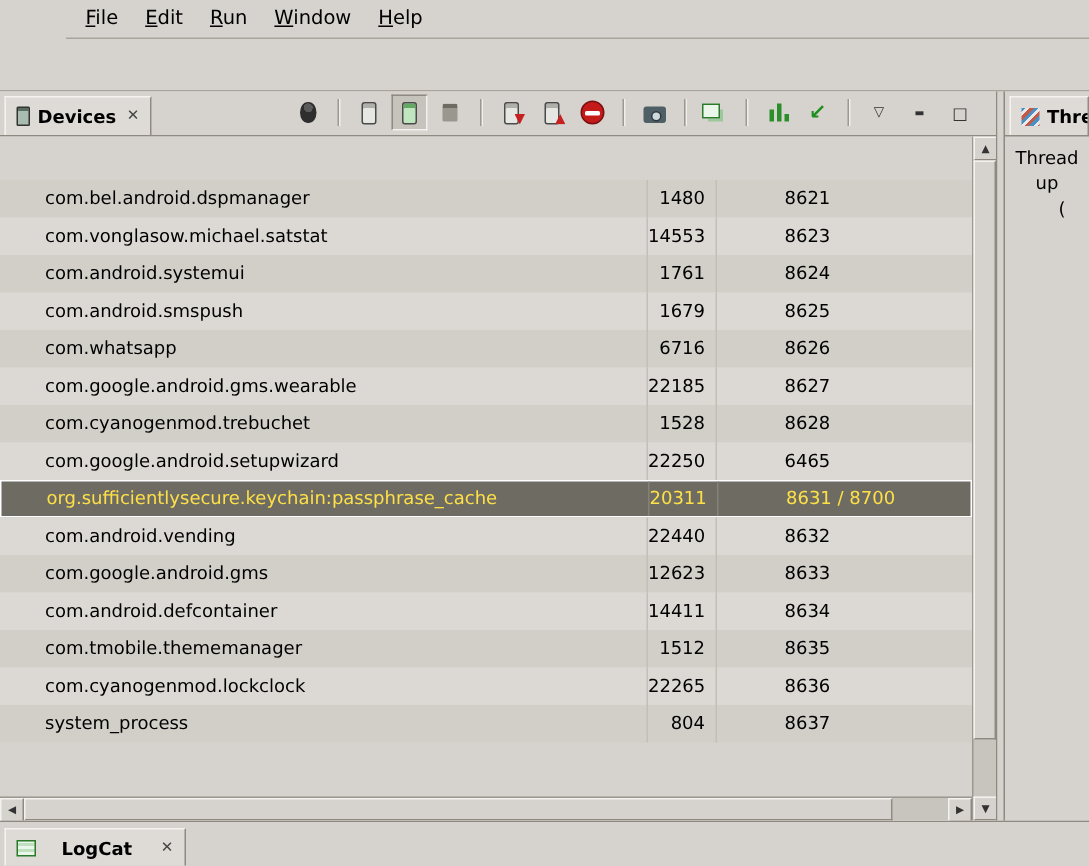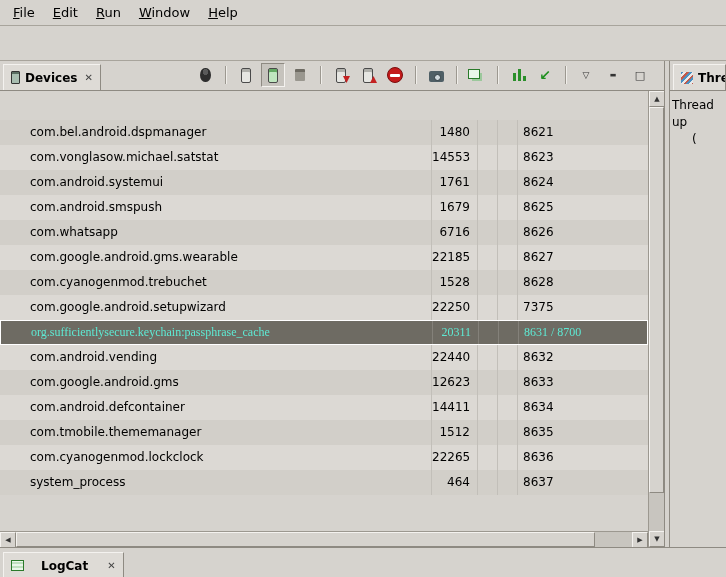--- a/index.html
+++ b/index.html
@@ -7,21 +7,21 @@
   body {
     font-family: "DejaVu Sans", "Liberation Sans", sans-serif;
     font-size: 12px;
     background: #d6d3ce;
     color: #000;
     position: relative;
   }
 
   
   .menubar { height:26px; display:flex; align-items:center; padding-left:4px;
-             background:#d6d3ce; border-bottom:1px solid #a8a49c; }
+             background:#d6d3ce; border-bottom:1px solid #a8a49c;margin-left:44px; }
   .menu-item { padding:3px 9px; font-size:13px; cursor:default; }
   .menu-item u { text-decoration:underline; }
 
   
   .topstrip { height:35px; background:#d6d3ce; border-bottom:1px solid #a8a49c; }
 
   
   .content { display:flex; height:486px; }
 
   .devices-panel { flex:0 0 665px; display:flex; flex-direction:column;
@@ -91,47 +91,47 @@
   .devices-body { position:relative; flex:1; background:#d6d3ce; overflow:hidden; }
 
   .thead { display:flex; height:22px; line-height:20px; margin-right:16px; }
   .hcell { background:#d6d3ce; border-right:1px solid #8e8a82; border-bottom:1px solid #8e8a82;
            box-shadow:inset 1px 1px 0 #f4f2ef; padding-left:6px; font-size:12px; cursor:default;margin-top:32px; }
   .hc-name { width:432px; } .hc-pid { width:46px; } .hc-s1 { width:20px; }
   .hc-s2 { width:20px; } .hc-port { flex:1; }
 
   .tbody { position:absolute; top:22px; left:0; right:16px; bottom:16px;
            padding-top:7px; overflow:hidden; background:#d6d3ce; }
-  .trow { display:flex; height:25px; line-height:25px; }
+  .trow { display:flex; height:25px; line-height:25px;align-items:center; }
   .trow:nth-child(odd)  { background:#d2cfc9; }
   .trow:nth-child(even) { background:#dcd9d4; }
   .cell { border-right:1px solid #c2bfb9; overflow:hidden; white-space:nowrap; }
   .c-name { width:432px; padding-left:30px; }
   .c-pid  { width:46px; text-align:right; padding-right:7px; }
   .c-s1 { width:20px; } .c-s2 { width:20px; }
   .c-port { flex:1; padding-left:5px; border-right:none; }
-  .trow.selected { background:#6e6b63; color:#5eead4; border:1px solid #fff; line-height:23px;font-family:Liberation Serif, serif; }
+  .trow.selected { background:#6e6b63; color:#fde047; border:1px solid #fff; line-height:23px; }
   .trow.selected .cell { border-right-color:#84817a; }
 
   
   .vscroll { position:absolute; top:0; right:0; bottom:0; width:16px;
              background:#c8c5bf; border-left:1px solid #9c9890; display:flex; flex-direction:column; }
   .hscroll { position:absolute; left:0; right:16px; bottom:0; height:16px;
              background:#c8c5bf; border-top:1px solid #9c9890; display:flex; }
   .sbtn { flex:0 0 16px; width:16px; height:16px; background:#d6d3ce;
           border:1px solid; border-color:#f4f2ef #8e8a82 #8e8a82 #f4f2ef;
           font-size:7px; display:flex; align-items:center; justify-content:center; color:#333; }
   .strack { flex:1; position:relative; }
   .vthumb { position:absolute; top:0; left:0; right:0; height:91%;
             background:#d6d3ce; border:1px solid; border-color:#f4f2ef #8e8a82 #8e8a82 #f4f2ef; }
   .hthumb { position:absolute; top:0; left:0; bottom:0; width:94%;
             background:#d6d3ce; border:1px solid; border-color:#f4f2ef #8e8a82 #8e8a82 #f4f2ef; }
 
   
-  .threads-content { padding:6px 2px; font-size:12px; line-height:17px; overflow:hidden; }
+  .threads-content { padding:6px 2px; font-size:12px; line-height:17px; overflow:hidden;text-align:center; }
   .threads-line2 { padding-left:20px; }
 
   
   .bottombar { height:31px; border-top:1px solid #8e8a82; background:#d6d3ce;
                display:flex; align-items:flex-end; }
   .bottombar .tab { height:26px; margin-bottom:0;gap:17px; }
 </style>
 </head>
 <body>
 
@@ -263,21 +263,21 @@
             <div class="cell c-pid">1528</div>
             <div class="cell c-s1"></div>
             <div class="cell c-s2"></div>
             <div class="cell c-port">8628</div>
           </div>
           <div class="trow">
             <div class="cell c-name">com.google.android.setupwizard</div>
             <div class="cell c-pid">22250</div>
             <div class="cell c-s1"></div>
             <div class="cell c-s2"></div>
-            <div class="cell c-port">7375</div>
+            <div class="cell c-port">6465</div>
           </div>
           <div class="trow selected">
             <div class="cell c-name">org.sufficientlysecure.keychain:passphrase_cache</div>
             <div class="cell c-pid">20311</div>
             <div class="cell c-s1"></div>
             <div class="cell c-s2"></div>
             <div class="cell c-port">8631 / 8700</div>
           </div>
           <div class="trow">
             <div class="cell c-name">com.android.vending</div>
@@ -309,21 +309,21 @@
           </div>
           <div class="trow">
             <div class="cell c-name">com.cyanogenmod.lockclock</div>
             <div class="cell c-pid">22265</div>
             <div class="cell c-s1"></div>
             <div class="cell c-s2"></div>
             <div class="cell c-port">8636</div>
           </div>
           <div class="trow">
             <div class="cell c-name">system_process</div>
-            <div class="cell c-pid">464</div>
+            <div class="cell c-pid">804</div>
             <div class="cell c-s1"></div>
             <div class="cell c-s2"></div>
             <div class="cell c-port">8637</div>
           </div>
         </div>
 
       <div class="vscroll">
         <div class="sbtn">▲</div>
         <div class="strack">
           <div class="vthumb"></div>

